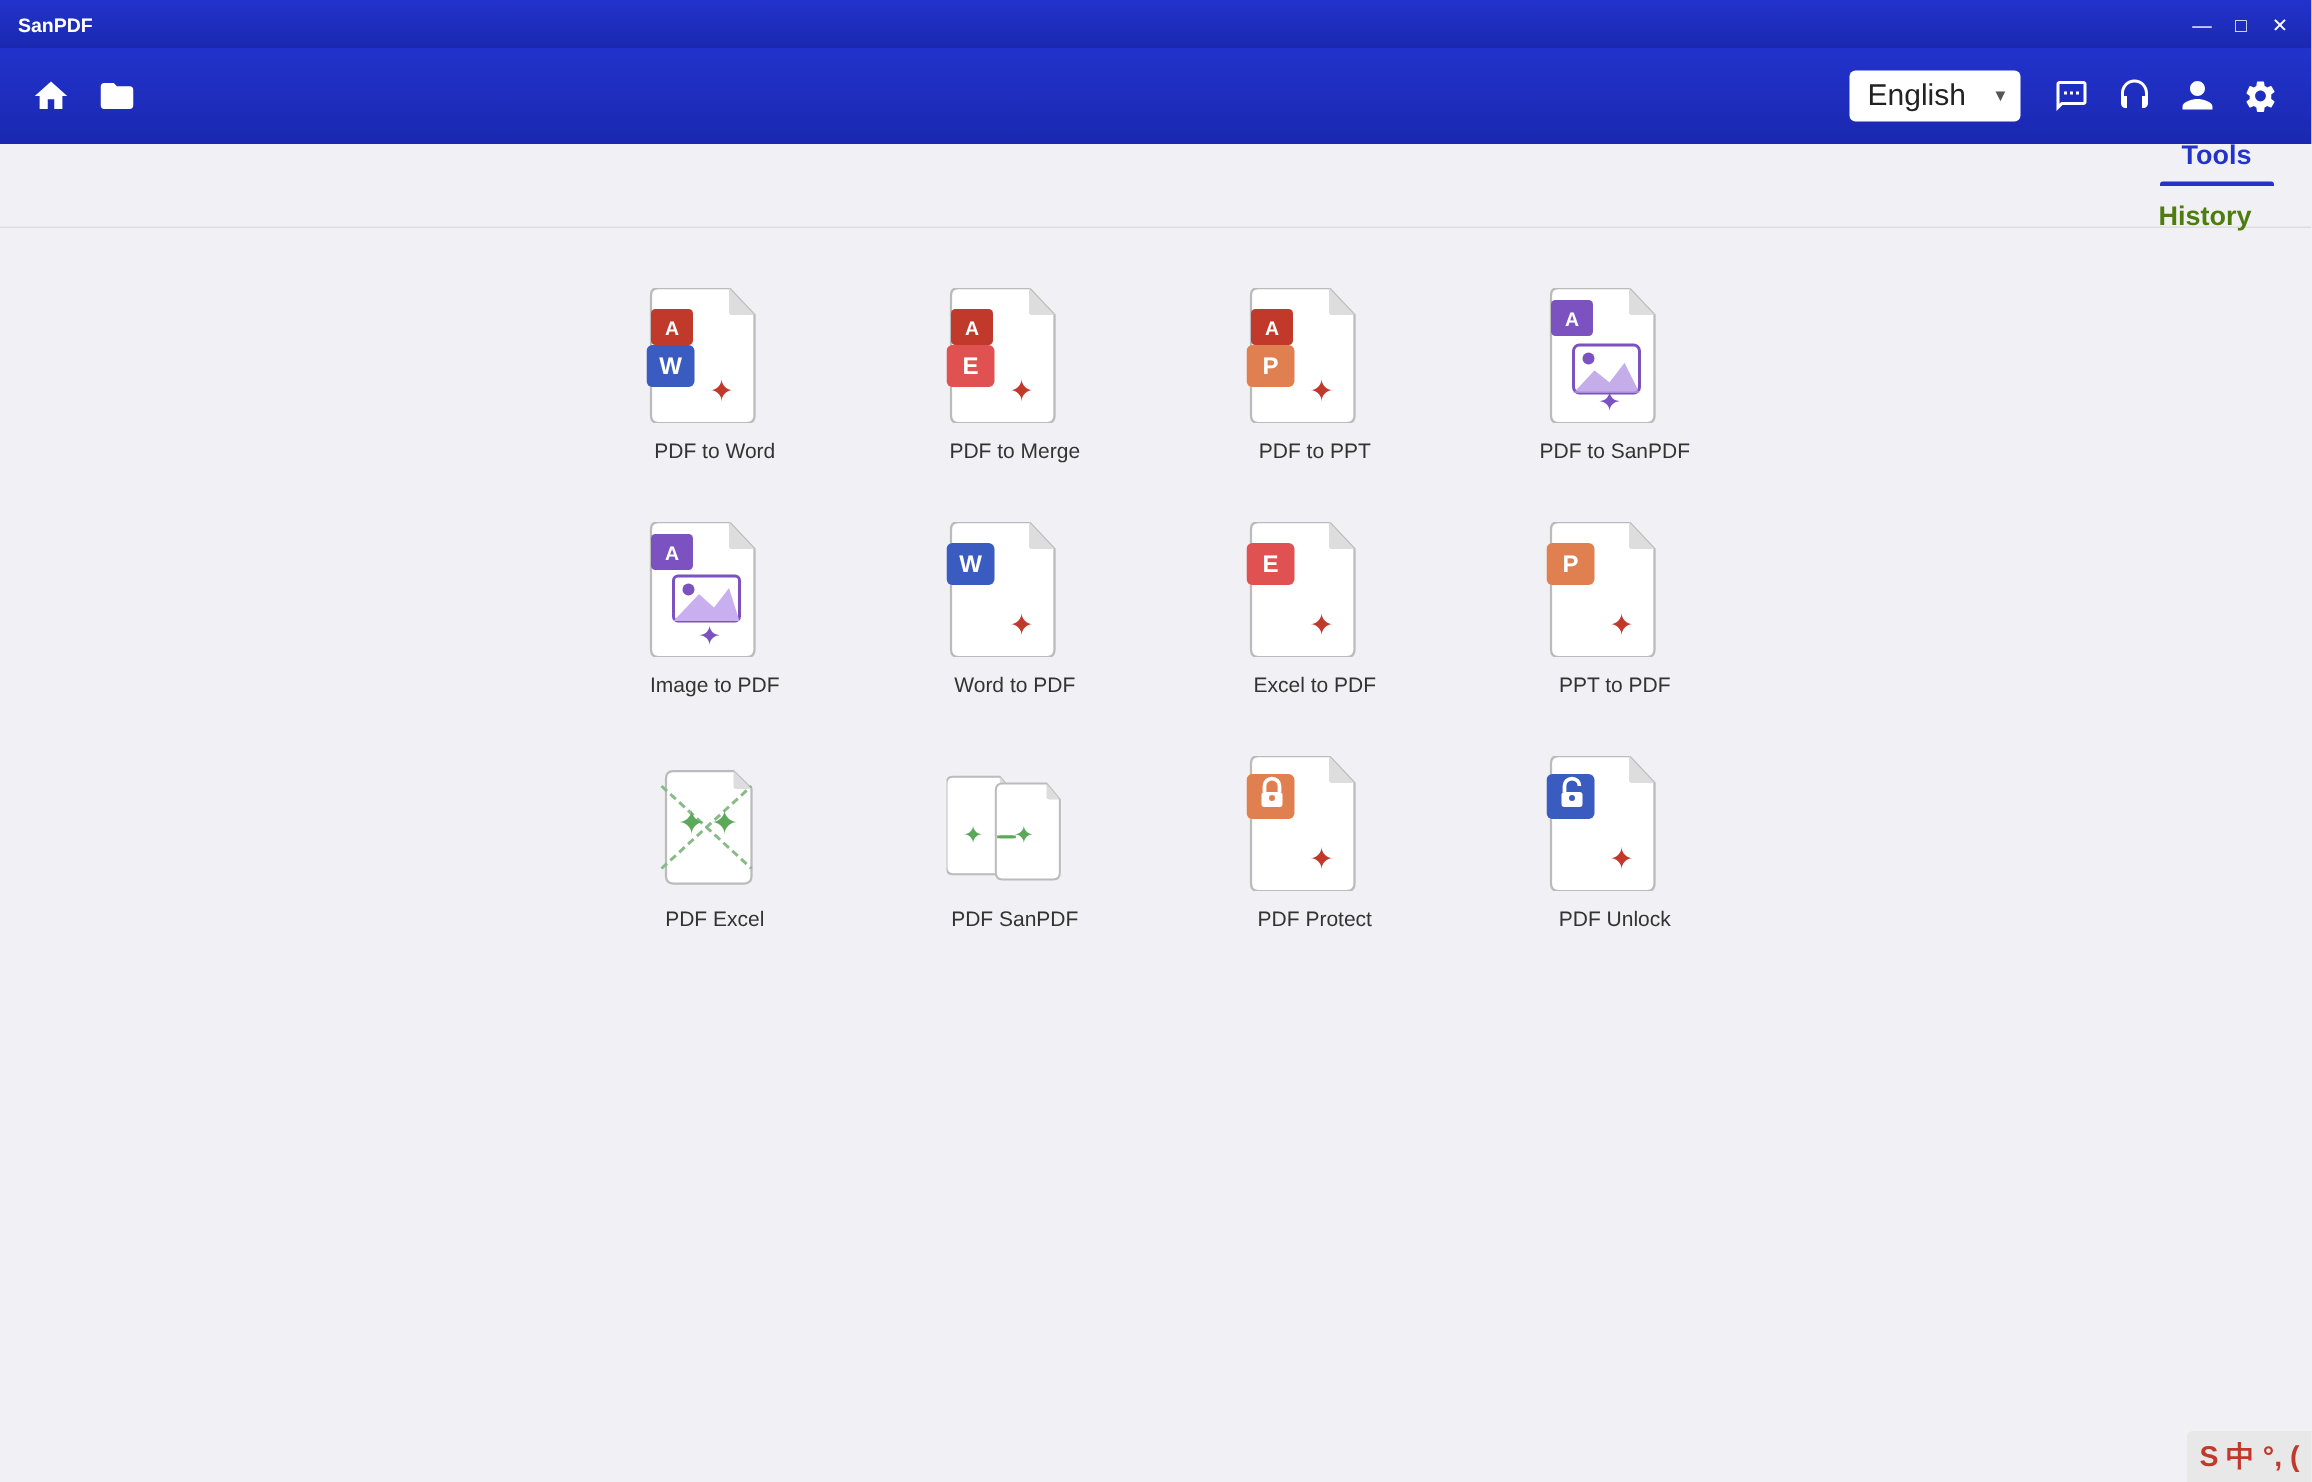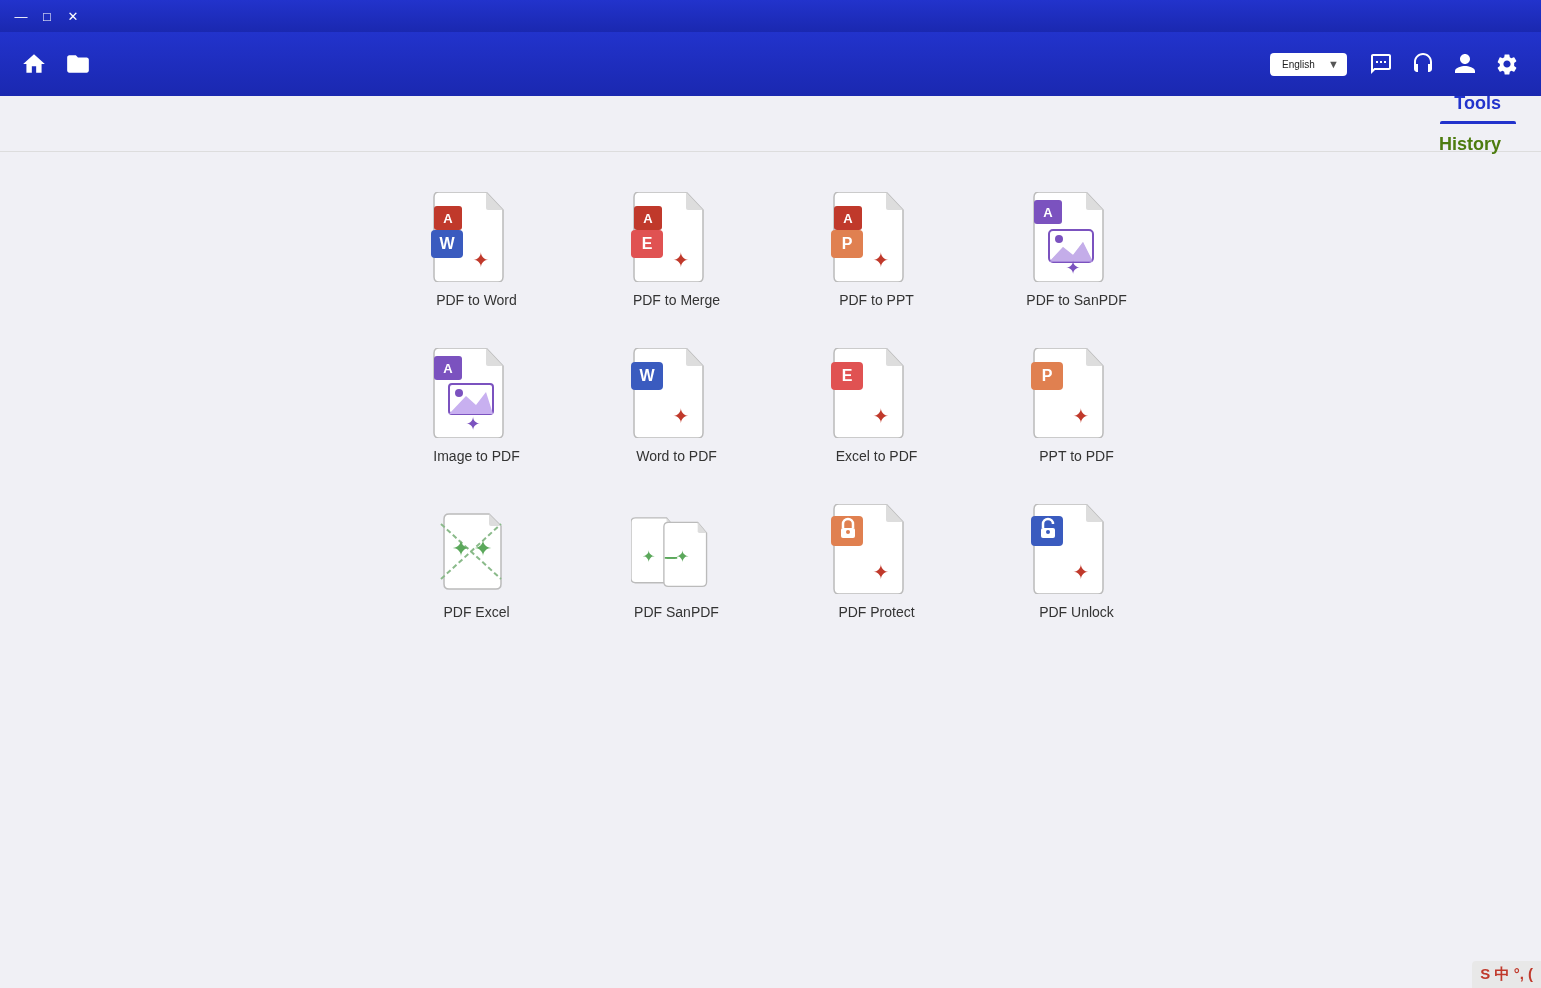--- a/index.html
+++ b/index.html
@@ -30,21 +30,21 @@
       align-items: center;
       padding: 0 16px;
     }
     .toolbar-icon { width: 36px; height: 36px; display: flex; align-items: center; justify-content: center; color: white; font-size: 22px; cursor: pointer; margin-right: 8px; }
     .toolbar-spacer { flex: 1; }
     #lang-select {
       background: white;
       border: none;
       border-radius: 4px;
       padding: 6px 28px 6px 12px;
-      font-size: 10px;
+      font-size: 20px;
       color: #222;
       cursor: pointer;
       appearance: none;
       -webkit-appearance: none;
       position: relative;
       outline: none;
     }
     .lang-wrapper { position: relative; display: flex; align-items: center; margin-right: 10px; }
     .lang-arrow { position: absolute; right: 8px; top: 50%; transform: translateY(-50%); pointer-events: none; color: #555; font-size: 11px; }
     .toolbar-action-icon { width: 36px; height: 36px; display: flex; align-items: center; justify-content: center; color: white; font-size: 22px; cursor: pointer; margin-left: 6px; }
@@ -130,30 +130,31 @@
       height: 90px;
     }
 
     
     #floatbar {
       position: fixed;
       bottom: 0;
       right: 0;
       background: #e8e8e8;
       padding: 4px 8px;
-      font-size: 15px;
+      font-size: 19px;
       color: #c0392b;
       font-weight: bold;
       border-top-left-radius: 4px;
     }
   </style>
 </head>
 <body>
 
 <div id="titlebar">
+  <span id="titlebar-title">SanPDF</span>
   <div id="titlebar-controls">
     <div class="titlebar-btn">—</div>
     <div class="titlebar-btn">□</div>
     <div class="titlebar-btn">✕</div>
   </div>
 </div>
 
 <div id="toolbar">
   <div class="toolbar-icon" title="Home">
     <svg width="26" height="26" viewBox="0 0 24 24" fill="white">

